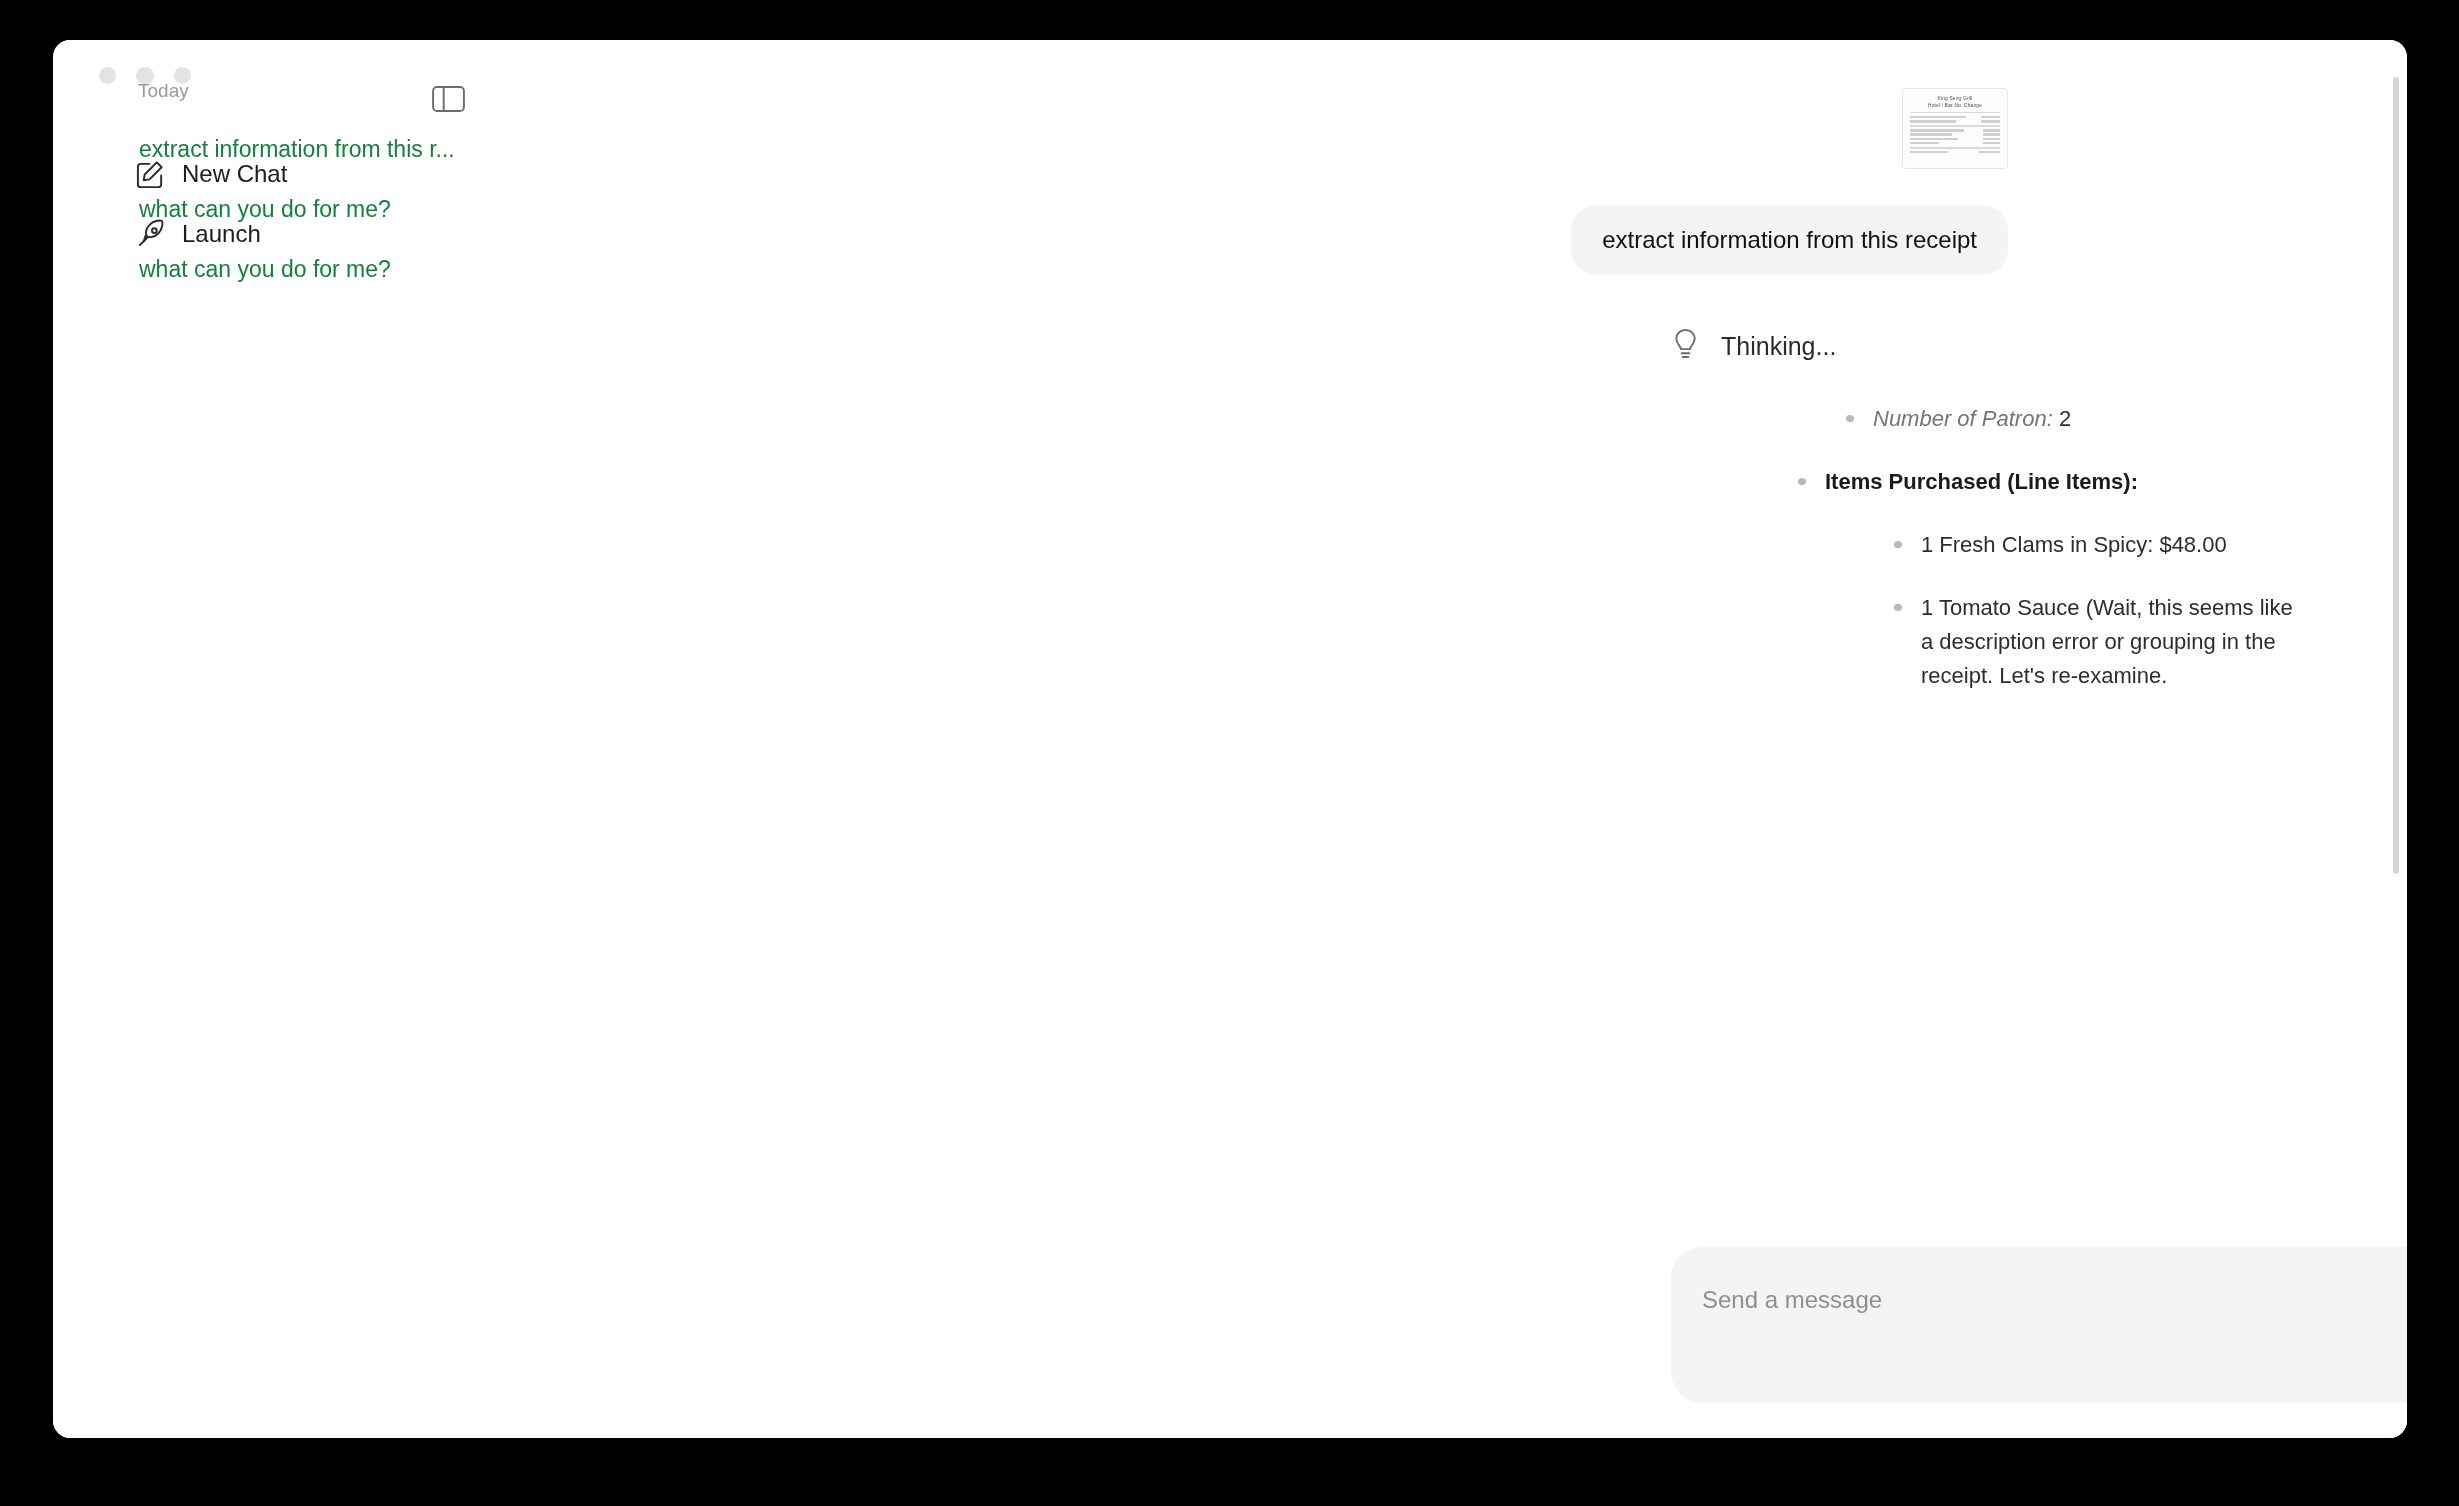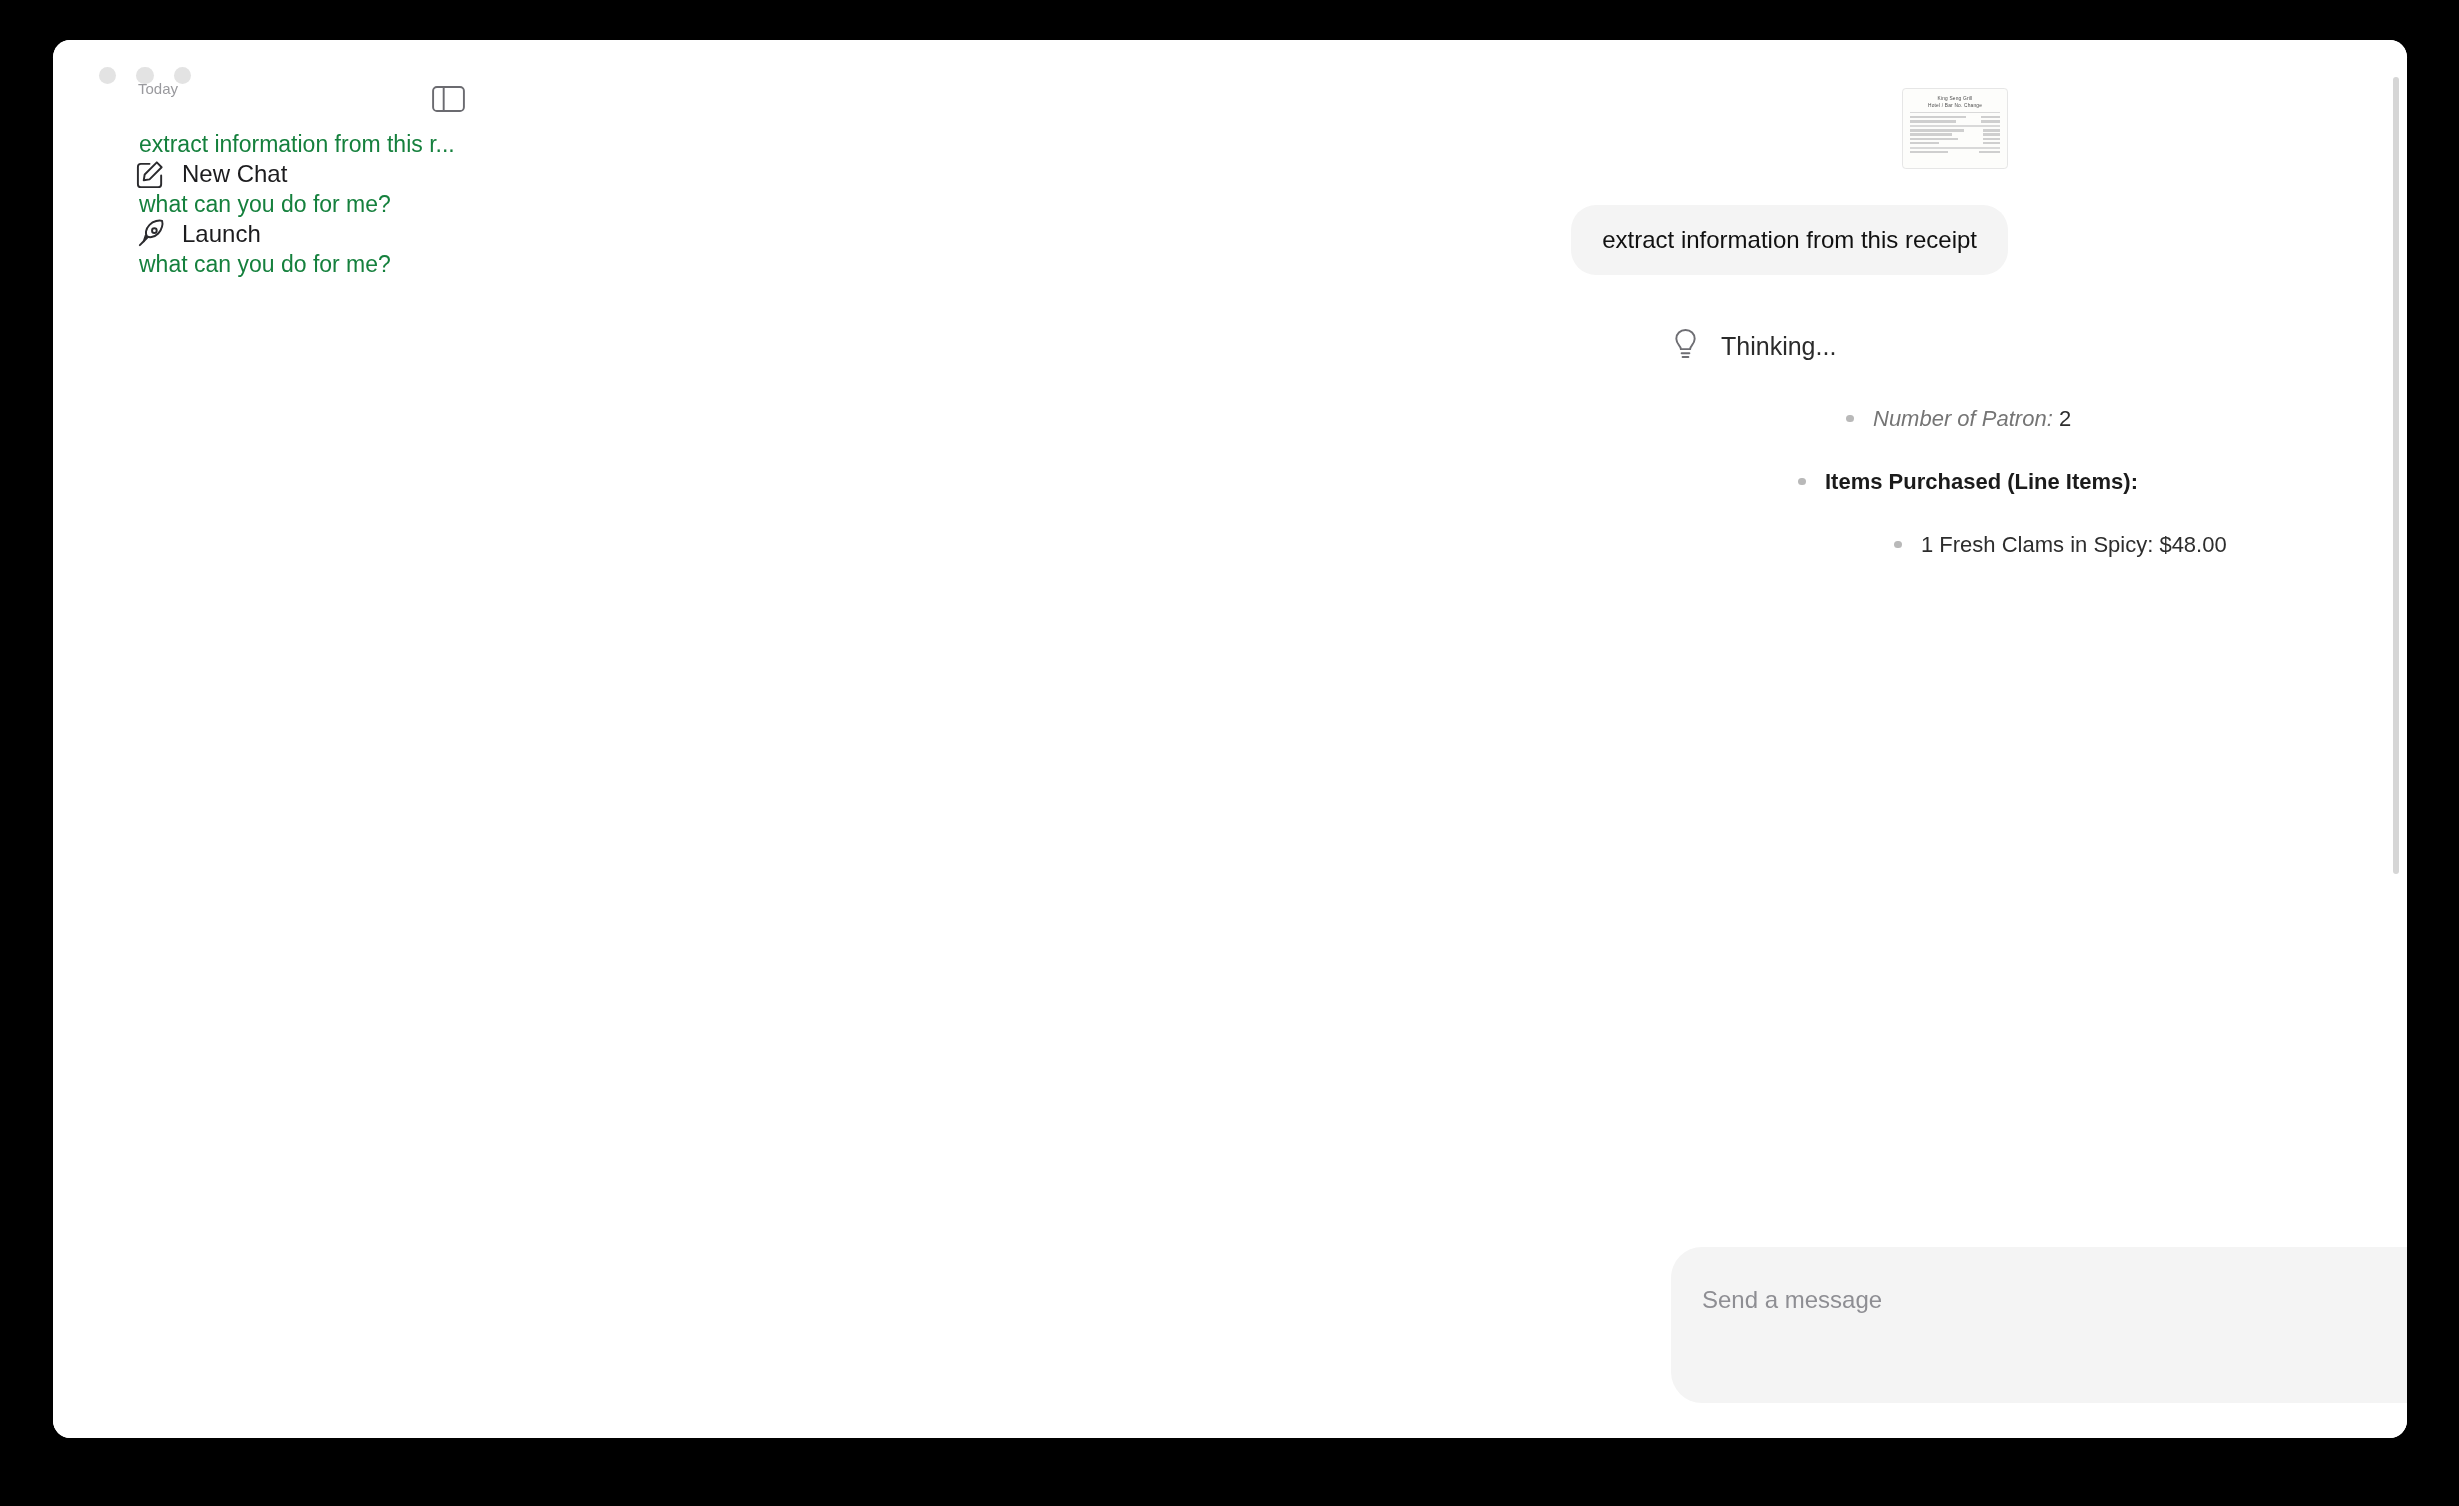--- a/index.html
+++ b/index.html
@@ -66,21 +66,21 @@
   }
   .nav-item .label {
     font-size: 24px;
     color: #1c1c1e;
   }
   .nav-icon { width: 31px; height: 31px; flex-shrink: 0; display:block; }
 
   .section-title {
     margin-top: 40px;
     padding-left: 85px;
-    font-size: 15px;
+    font-size: 19px;
     color: #9a9a9e;
     font-weight: 400;
   }
   .history { margin-top: 17.3px; }
   .history-item {
     height: 60px;
     display: flex;
     align-items: center;
     padding-left: 86px;
     font-size: 23px;
@@ -332,20 +332,21 @@
         <div class="md">
           <ul>
             <li class="lvl2">
               <span class="italic-muted">Number of Patron:</span>
               <span>2</span>
             </li>
             <li class="lvl1">
               <span class="bold">Items Purchased (Line Items):</span>
             </li>
             <li class="lvl3">1 Fresh Clams in Spicy: $48.00</li>
+            <li class="lvl3">1 Tomato Sauce (Wait, this seems like a description error or grouping in the receipt. Let's re-examine.</li>
           </ul>
         </div>
         <div class="clip-fade"></div>
       </div>
     </div>
 
     <div class="composer">
       <div class="placeholder">Send a message</div>
 
     </div>

